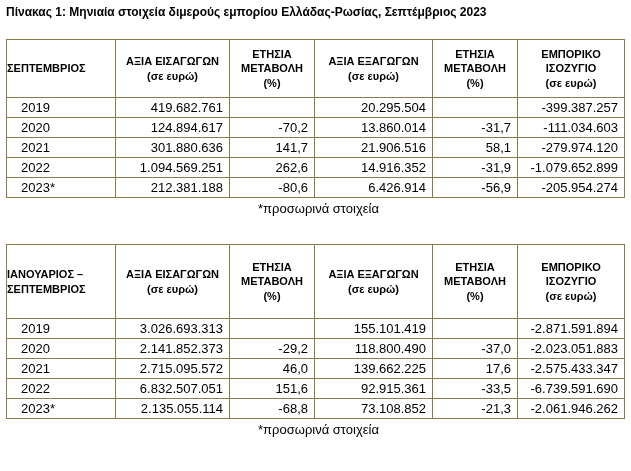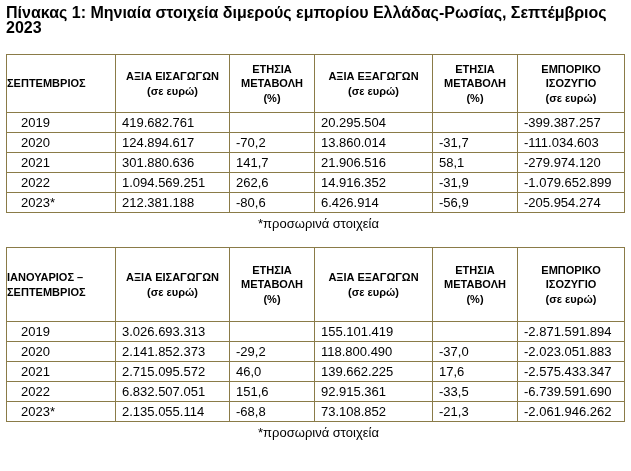--- a/index.html
+++ b/index.html
@@ -6,43 +6,43 @@
   * { box-sizing: border-box; }
   html, body { margin: 0; padding: 0; }
   body {
     width: 631px; height: 471px;
     background: #ffffff; color: #000000;
     font-family: "Liberation Sans", sans-serif;
     overflow: hidden;
   }
   .page { padding: 5px 0 0 6px; }
   .tbl-title {
-    font-size: 16px; font-weight: bold; line-height: 15px;
+    font-size: 12px; font-weight: bold; line-height: 15px;
     letter-spacing: 0;
   }
   table {
     border-collapse: collapse; table-layout: fixed;
     width: 618px;
   }
   th, td { border: 1px solid var(--border-color, #8a7b48); overflow: hidden; }
   th {
     font-size: 11px; font-weight: bold; text-align: center;
     vertical-align: middle; white-space: pre-line; line-height: 1.32;
     padding: 2px 4px;
   }
   th.c0 { text-align: left; padding-left: 0; }
   td {
     font-size: 13px; height: 20px; padding: 0 6px;
-    vertical-align: middle; white-space: nowrap;
+    text-align: right; vertical-align: middle; white-space: nowrap;
   }
   td.c0 { text-align: left; padding-left: 14px; }
   .t1 thead tr { height: 58px; }
   .t2 thead tr { height: 74px; }
   .t1 { margin-top: 19px; }
-  .t2 { margin-top: 16px; }
+  .t2 { margin-top: 28px; }
   .footnote { font-size: 13px; line-height: 15px; margin-top: 3px; text-align: center; }
   .title-2 { margin-top: 29px; }
 </style>
 </head>
 <body>
 
 <div class="page">
 
   <section>
     <div class="tbl-title">Πίνακας 1: Μηνιαία στοιχεία διμερούς εμπορίου Ελλάδας-Ρωσίας, Σεπτέμβριος 2023</div>

